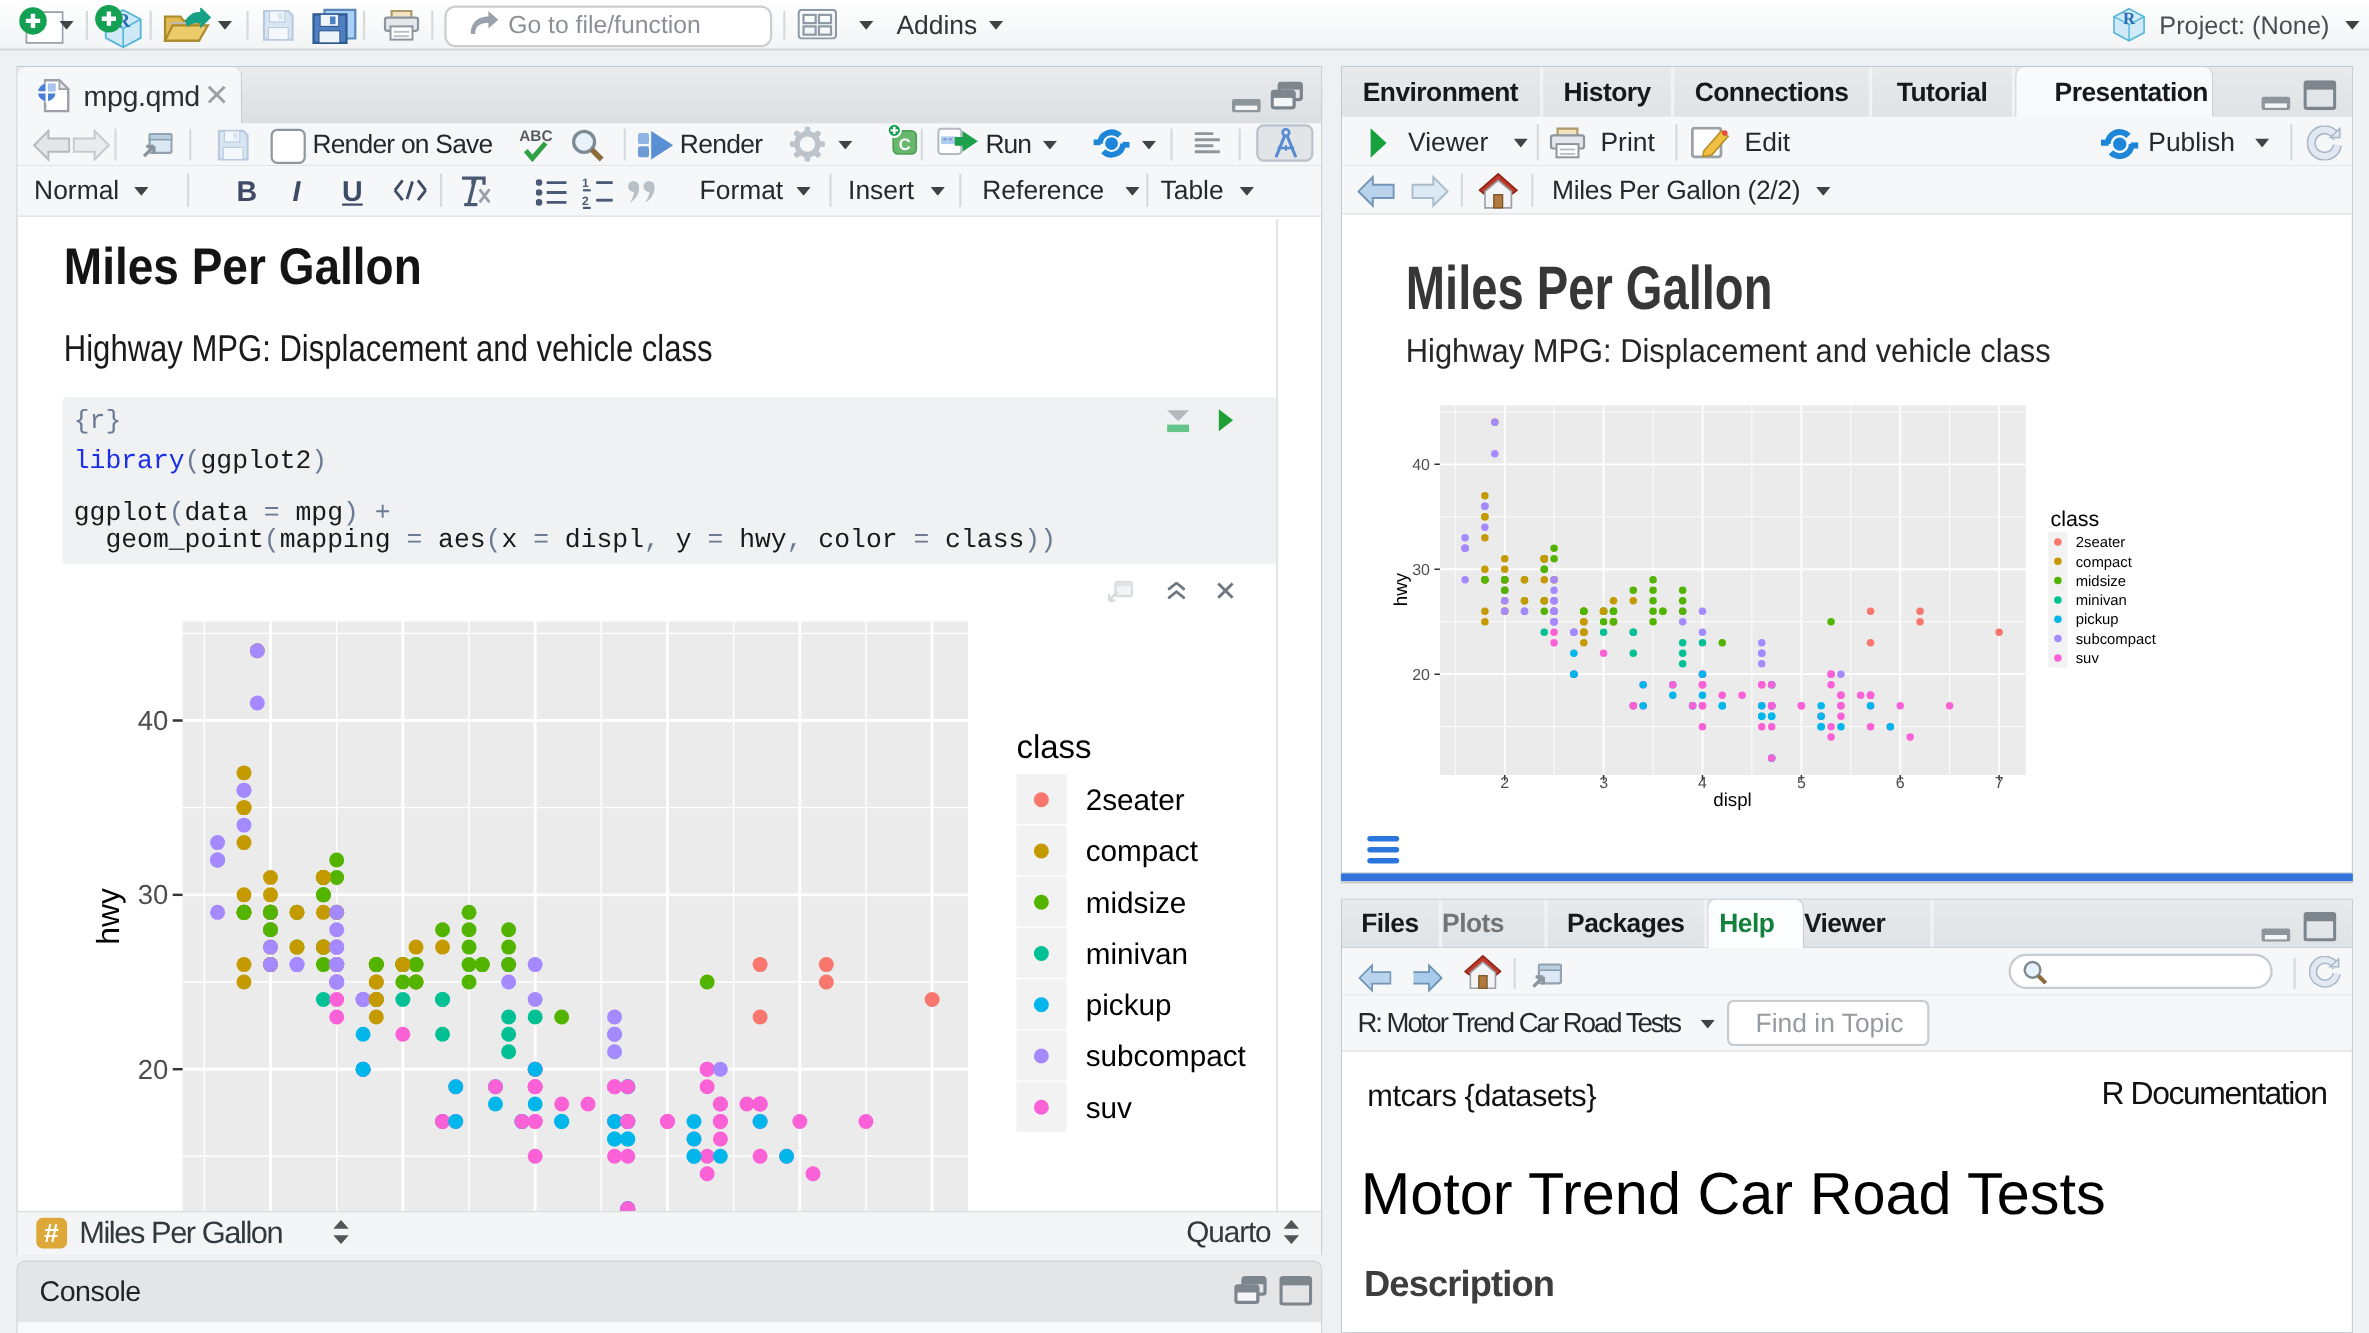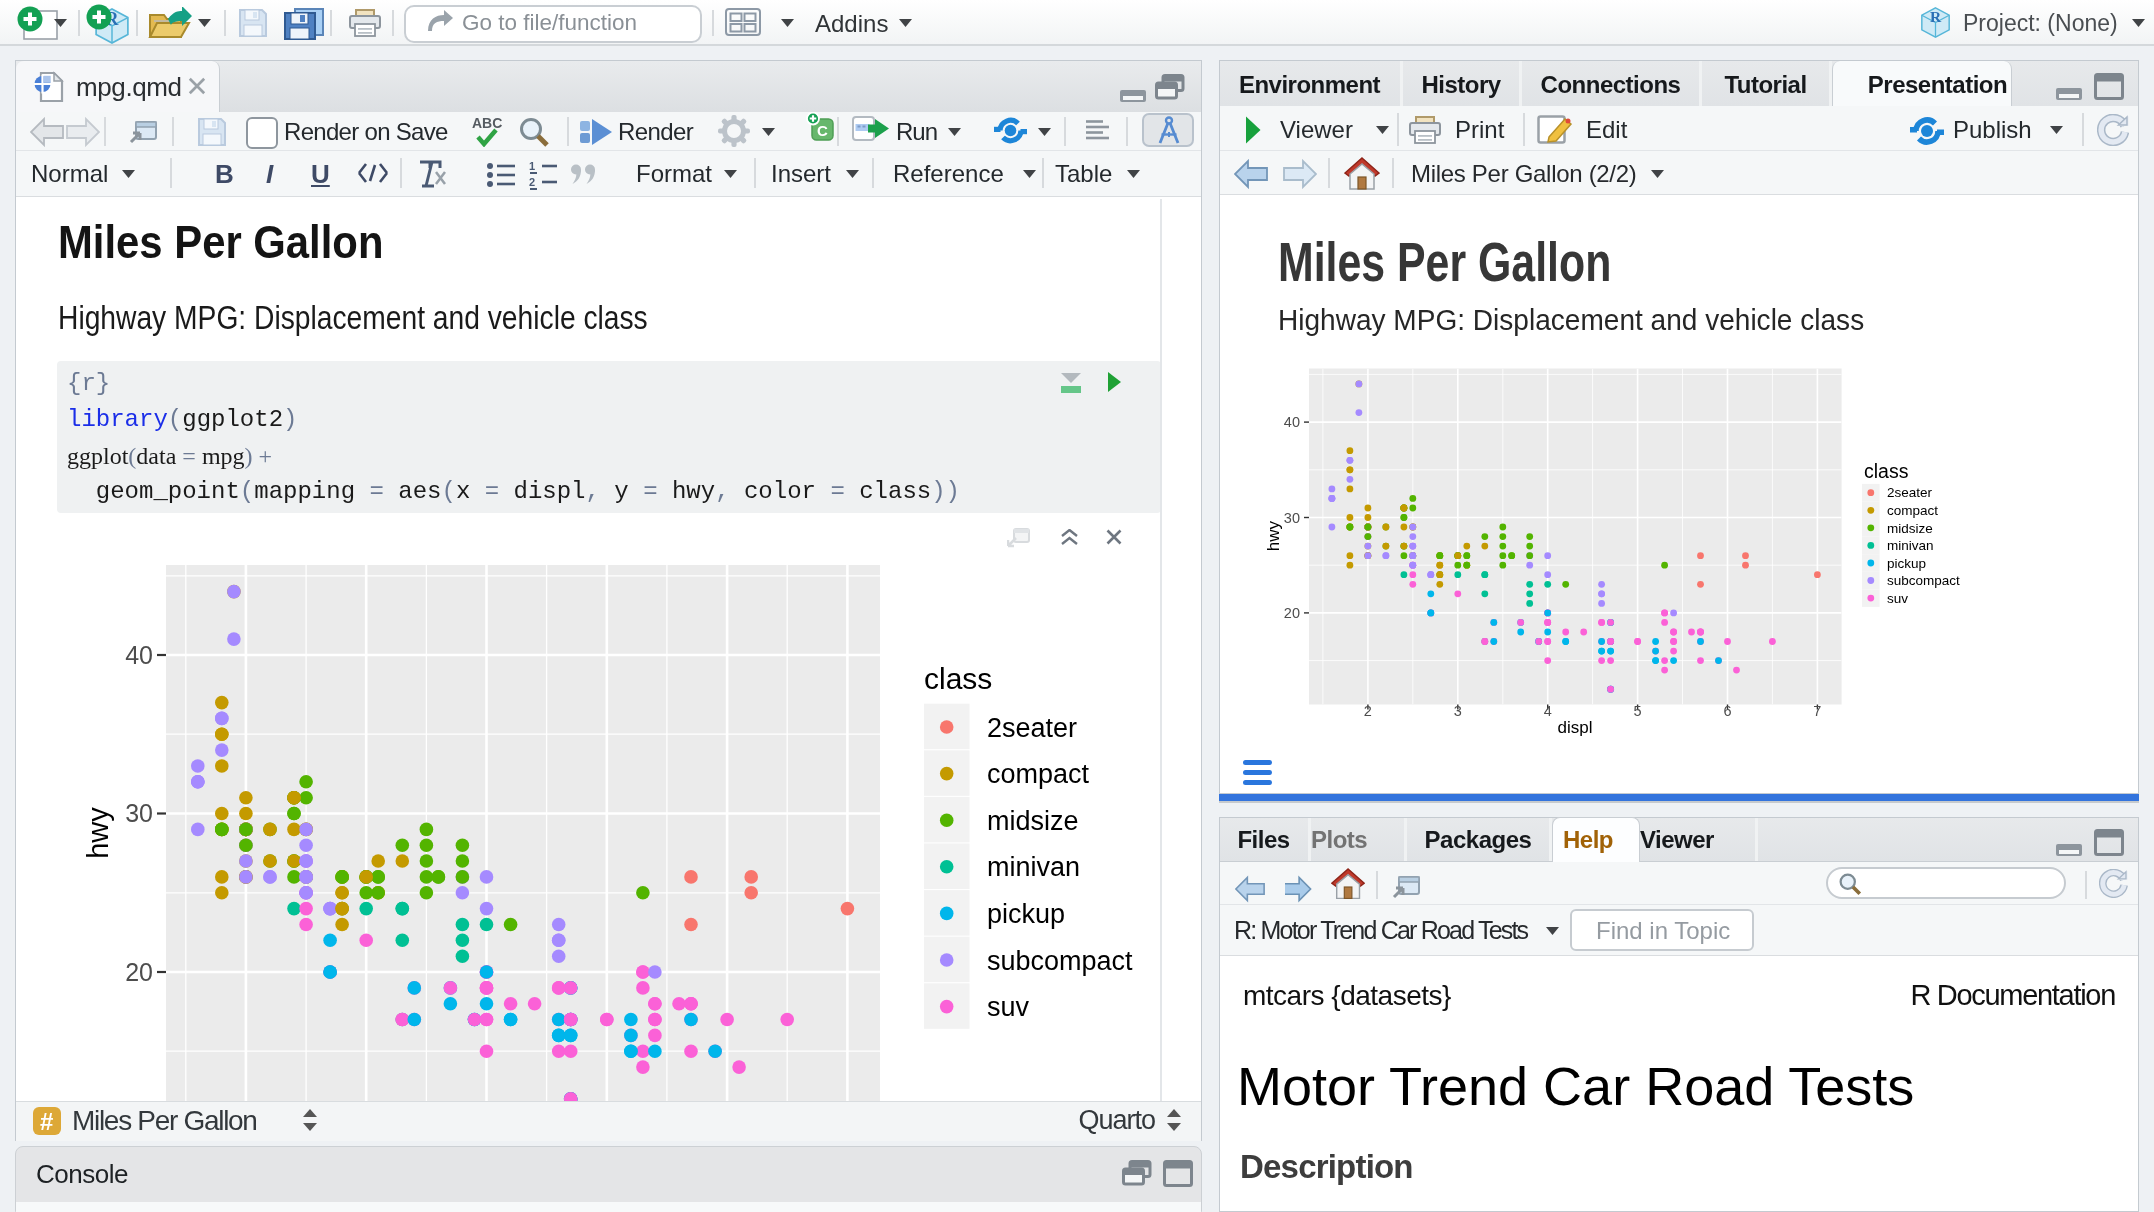--- a/index.html
+++ b/index.html
@@ -266,21 +266,21 @@
 <div class="t" style="left:1055px;top:161.7px;font-size:24px;color:#24292d;font-weight:400;letter-spacing:0">Table</div>
 <svg style="position:absolute;left:1126.5px;top:170.0px" width="13.0" height="8.0" viewBox="0 0 13.0 8.0">
     <path d="M0 0 L13.0 0 L6.5 8.0 Z" fill="#404346"></path>
   </svg>
 <div class="t" style="left:58px;top:217.6px;font-size:47px;color:#141414;font-weight:700;font-family:'Liberation Sans',sans-serif;letter-spacing:0;transform:scaleX(0.89);transform-origin:0 0">Miles Per Gallon</div>
 <div class="t" style="left:58px;top:300.1px;font-size:34px;color:#1a1a1a;font-weight:400;font-family:'Liberation Sans',sans-serif;letter-spacing:0;transform:scaleX(0.83);transform-origin:0 0">Highway MPG: Displacement and vehicle class</div>
 <div style="position:absolute;left:57px;top:361px;width:1104px;height:152px;background:#eff1f2;border-radius:4px"></div>
 <div style="position:absolute;left:1160px;top:199px;width:2px;height:902px;background:#e3e6e9"></div>
 <div class="t" style="left:67px;top:372px;font-size:24px;color:#1a1a1a;font-family:'Liberation Mono',monospace"><span style="color:#6c7a94">{r}</span></div>
 <div class="t" style="left:67px;top:408px;font-size:24px;color:#1a1a1a;font-family:'Liberation Mono',monospace"><span style="color:#1b2ee8">library</span><span style="color:#6c7a94">(</span>ggplot2<span style="color:#6c7a94">)</span></div>
-<div class="t" style="left:67px;top:444px;font-size:24px;color:#1a1a1a;font-family:Liberation Serif, serif">ggplot<span style="color:#6c7a94">(</span>data <span style="color:#6c7a94">=</span> mpg<span style="color:#6c7a94">)</span> <span style="color:#6c7a94">+</span></div>
+<div class="t" style="left:67px;top:456px;font-size:24px;color:#1a1a1a;font-family:Liberation Mono, monospace">ggplot<span style="color:#6c7a94">(</span>data <span style="color:#6c7a94">=</span> mpg<span style="color:#6c7a94">)</span> <span style="color:#6c7a94">+</span></div>
 <div class="t" style="left:67px;top:480px;font-size:24px;color:#1a1a1a;font-family:'Liberation Mono',monospace">&nbsp;&nbsp;geom_point<span style="color:#6c7a94">(</span>mapping <span style="color:#6c7a94">=</span> aes<span style="color:#6c7a94">(</span>x <span style="color:#6c7a94">=</span> displ<span style="color:#6c7a94">,</span> y <span style="color:#6c7a94">=</span> hwy<span style="color:#6c7a94">,</span> color <span style="color:#6c7a94">=</span> class<span style="color:#6c7a94">))</span></div>
 <svg style="position:absolute;left:1060px;top:372px" width="22" height="21" viewBox="0 0 22 21">
     <path d="M1 1 L21 1 L11 11 Z" fill="#b3b9be"></path>
     <rect x="1" y="14" width="20" height="7" fill="#65c689"></rect>
   </svg>
 <svg style="position:absolute;left:1107px;top:371px" width="15" height="22" viewBox="0 0 15 22">
     <path d="M1 1 L14 11 L1 21 Z" fill="#1fa135"></path>
   </svg>
 <svg style="position:absolute;left:1007px;top:526px" width="23" height="22" viewBox="0 0 23 22">
     <rect x="7" y="3" width="15" height="13" rx="2" fill="#f3f4f5" stroke="#d8dbde" stroke-width="2"></rect>
@@ -995,21 +995,21 @@
 <div style="position:absolute;left:1219px;top:801px;width:920px;height:2px;background:#c6cacd"></div>
 <div style="position:absolute;left:1219px;top:817px;width:920px;height:395px;background:#fff;border:1px solid #c4cad0;box-sizing:border-box"></div>
 <div style="position:absolute;left:1220px;top:818px;width:918px;height:43px;background:linear-gradient(#e7e9eb,#e0e3e6);border-bottom:1px solid #c9ced3"></div>
 <div style="position:absolute;left:1308px;top:818px;width:3px;height:43px;background:#f0f2f3"></div>
 <div class="t" style="left:1219px;width:89px;text-align:center;top:827.7px;font-size:24px;color:#16191c;font-weight:700;letter-spacing:-0.5px">Files</div>
 <div style="position:absolute;left:1404px;top:818px;width:3px;height:43px;background:#f0f2f3"></div>
 <div class="t" style="left:1311px;width:93px;text-align:left;top:827.7px;font-size:24px;color:#737373;font-weight:700;letter-spacing:-0.5px">Plots</div>
 <div style="position:absolute;left:1549px;top:818px;width:3px;height:43px;background:#f0f2f3"></div>
 <div class="t" style="left:1407px;width:142px;text-align:center;top:827.7px;font-size:24px;color:#16191c;font-weight:700;letter-spacing:-0.5px">Packages</div>
 <div style="position:absolute;left:1552px;top:817px;width:88px;height:45px;background:#fdfeff;border-radius:8px 8px 0 0;border:1px solid #c9ced3;border-bottom:none;box-sizing:border-box"></div>
-<div class="t" style="left:1552px;width:72px;text-align:center;top:827.7px;font-size:24px;color:#a16207;font-weight:700;letter-spacing:-0.5px">Help</div>
+<div class="t" style="left:1552px;width:72px;text-align:center;top:827.7px;font-size:24px;color:#15803d;font-weight:700;letter-spacing:-0.5px">Help</div>
 <div style="position:absolute;left:1755px;top:818px;width:3px;height:43px;background:#f0f2f3"></div>
 <div class="t" style="left:1640px;width:115px;text-align:left;top:827.7px;font-size:24px;color:#16191c;font-weight:700;letter-spacing:-0.5px">Viewer</div>
 <svg style="position:absolute;left:2054px;top:834px" width="30" height="26" viewBox="0 0 30 26">
     <rect x="2" y="10" width="26" height="12" rx="2" fill="#8d959d"></rect>
     <rect x="5" y="16" width="20" height="4" fill="#f4f6f7"></rect>
   </svg>
 <svg style="position:absolute;left:2094px;top:829px" width="30" height="27" viewBox="0 0 30 27">
     <rect x="1.5" y="1.5" width="27" height="24" rx="2" fill="none" stroke="#7d858d" stroke-width="3"></rect>
     <rect x="1.5" y="1.5" width="27" height="7" fill="#7d858d"></rect>
   </svg>

